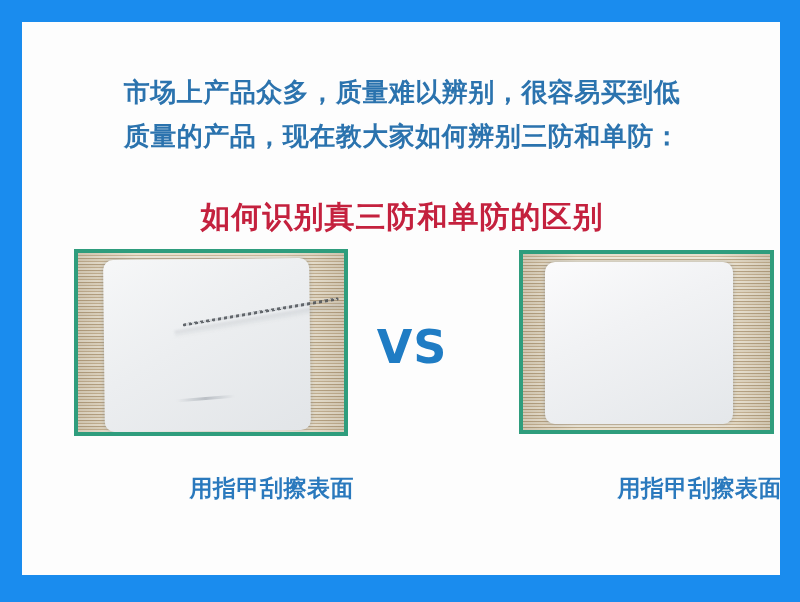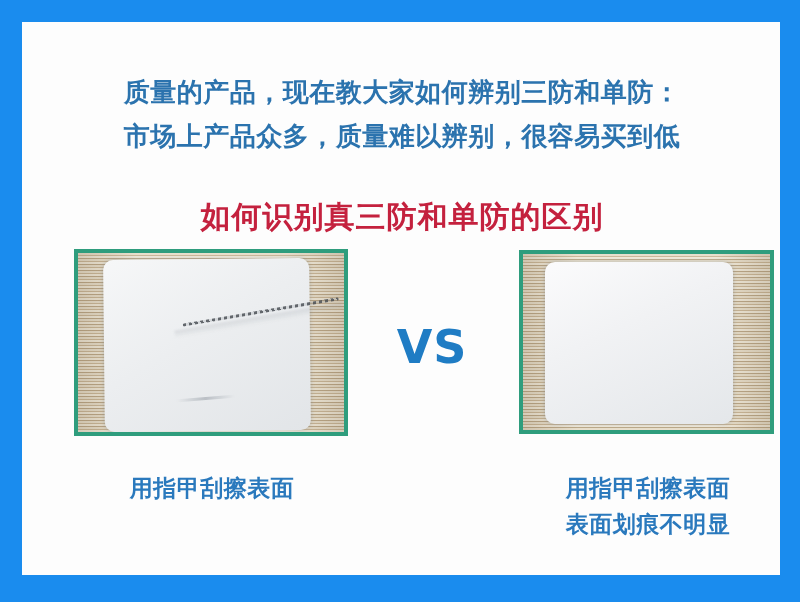--- a/index.html
+++ b/index.html
@@ -158,21 +158,21 @@
     width: 58px;
     height: 3px;
     transform: rotate(-4deg);
     background: linear-gradient(to right, rgba(150,158,166,.0), rgba(130,138,148,.45), rgba(150,158,166,.0));
     filter: blur(.6px);
   }
 
   
   .vs {
     position: absolute;
-    left: 340px;
+    left: 320px;
     top: 300px;
     width: 140px;
     text-align: center;
     color: #1f7cc4;
     font-size: 46px;
     font-weight: 700;
     letter-spacing: 1px;
     line-height: 50px;
   }
 
@@ -182,34 +182,34 @@
     color: #2a79bd;
     font-size: 23px;
     font-weight: 700;
     line-height: 36px;
     text-align: center;
     letter-spacing: 0.5px;
     white-space: nowrap;
   }
   .caption.left  { left: 48px;  top: 448px; width: 284px; }
   .caption.right { left: 492px; top: 448px; width: 268px; }
-  .caption .line { display: block; }
+  .caption .line { display: block; text-align: right; }
 </style>
 </head>
 <body>
 
 <div id="page">
 
   <div class="frame"></div>
 
   <div class="sheet">
 
     <div class="intro">
+      <span class="line">市场上产品众多，质量难以辨别，很容易买到低</span>
       <span class="line">质量的产品，现在教大家如何辨别三防和单防：</span>
-      <span class="line">市场上产品众多，质量难以辨别，很容易买到低</span>
     </div>
 
     <div class="headline">如何识别真三防和单防的区别</div>
 
     <div class="panel left">
       <div class="cardboard"></div>
       <div class="label-card">
         <div class="scratch-soft"></div>
         <div class="scratch"></div>
         <div class="scuff"></div>
@@ -222,17 +222,16 @@
       <div class="cardboard"></div>
       <div class="label-card"></div>
     </div>
 
     <div class="caption left">
       <span class="line">用指甲刮擦表面</span>
     </div>
 
     <div class="caption right">
       <span class="line">用指甲刮擦表面</span>
-      <span class="line">表面划痕不明显</span>
     </div>
 
   </div>
 </div>
 
 </body></html>

